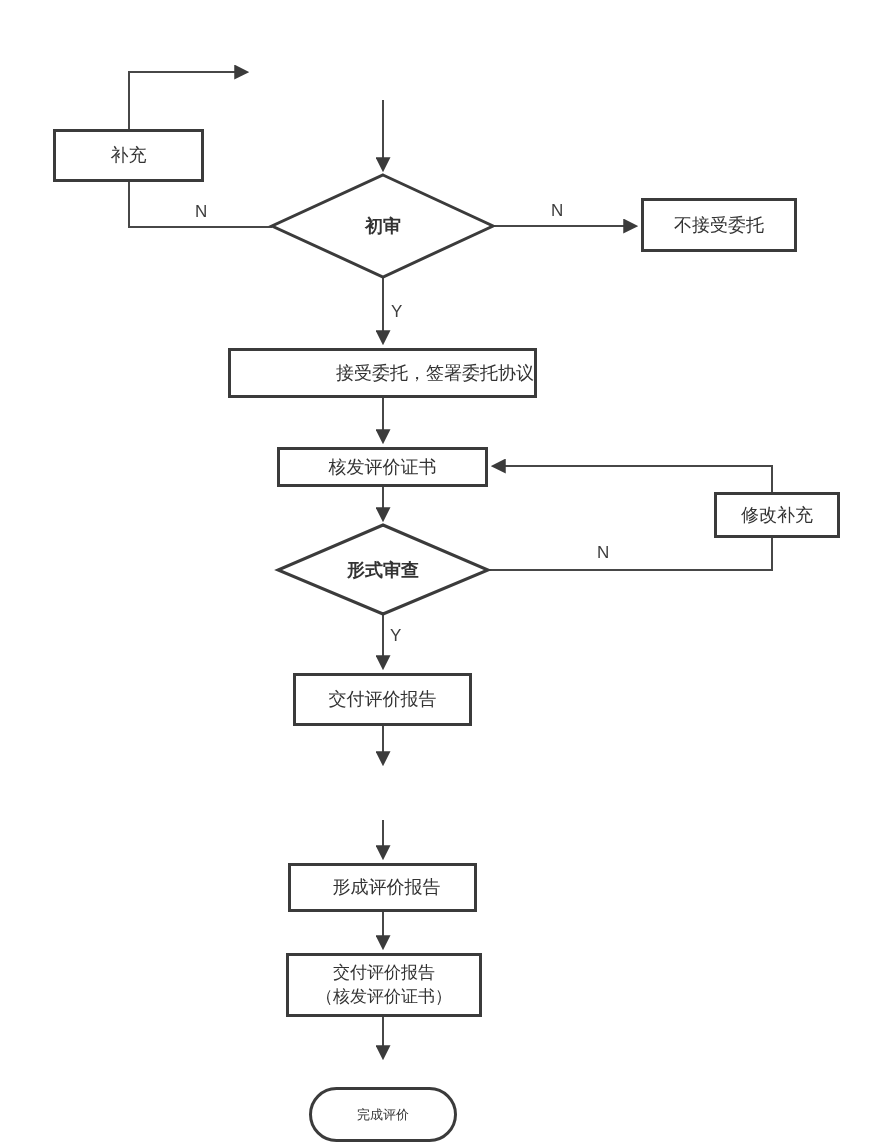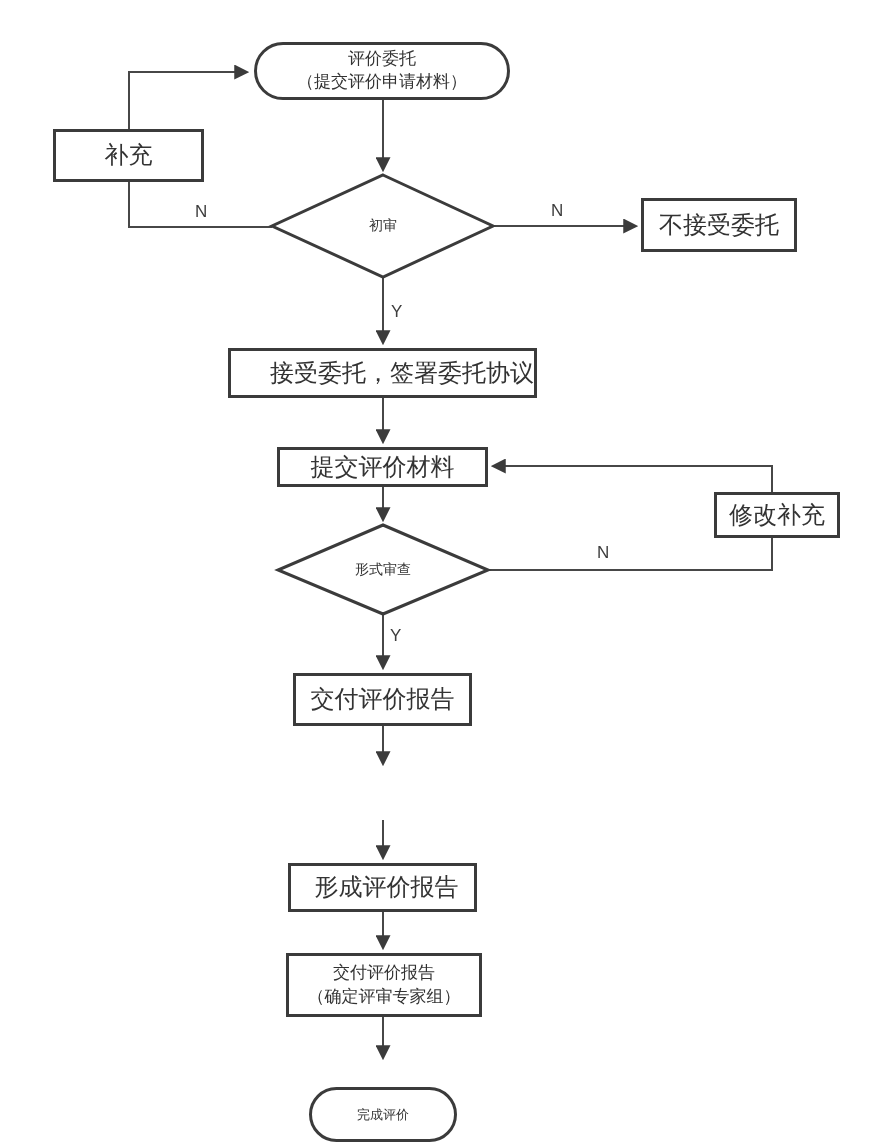--- a/index.html
+++ b/index.html
@@ -16,34 +16,35 @@
   .node {
     position: absolute;
     box-sizing: border-box;
     background: #ffffff;
     border: 3px solid #3b3b3b;
     display: flex;
     flex-direction: column;
     align-items: center;
     justify-content: center;
     text-align: center;
-    font-size: 24px;
+    font-size: 18px;
     line-height: 1.35;
     z-index: 2;
   }
   .terminator { border-radius: 29px; font-size: 17px; }
   .two-line { font-size: 17px; line-height: 1.4; align-items: center; }
   .dlabel {
     position: absolute;
     z-index: 2;
     display: flex;
     align-items: center;
     justify-content: center;
-    font-size: 14px;
+    font-size: 18px;
     text-align: right;
+    font-weight: bold;
   }
   .elabel {
     position: absolute;
     z-index: 3;
     font-size: 17px;
     color: #3d3d3d;
   }
 </style>
 </head>
 <body>
@@ -78,61 +79,57 @@
     <polyline points="383,820 383,858" fill="none" stroke="#474747" stroke-width="2" marker-end="url(#arrow)"></polyline>
 
     <polyline points="383,912 383,948" fill="none" stroke="#474747" stroke-width="2" marker-end="url(#arrow)"></polyline>
 
     <polyline points="383,1017 383,1058" fill="none" stroke="#474747" stroke-width="2" marker-end="url(#arrow)"></polyline>
 
     <polygon points="383,175 493,226 383,277 272,226" fill="#ffffff" stroke="#3b3b3b" stroke-width="3" stroke-linejoin="miter"></polygon>
     <polygon points="383,525 488,570 383,614 278,570" fill="#ffffff" stroke="#3b3b3b" stroke-width="3" stroke-linejoin="miter"></polygon>
   </svg>
 
-  <div class="node terminator" style="left:254px; top:42px; width:256px; height:58px;">
-    <div>评价委托</div>
-    <div>（提交评价申请材料）</div>
-  </div>
 
   <div class="node" style="left:53px; top:129px; width:151px; height:53px;">
     <div>补充</div>
   </div>
 
   <div class="dlabel" style="left:333px; top:206px; width:100px; height:40px;">初审</div>
 
   <div class="node" style="left:641px; top:198px; width:156px; height:54px;text-align:right;">
     <div>不接受委托</div>
   </div>
 
   <div class="node" style="left:228px; top:348px; width:309px; height:50px;align-items:flex-end;">
     <div>接受委托，签署委托协议</div>
   </div>
 
   <div class="node" style="left:277px; top:447px; width:211px; height:40px;">
-    <div>提交评价材料</div>
+    <div>核发评价证书</div>
   </div>
 
   <div class="node" style="left:714px; top:492px; width:126px; height:46px;">
     <div>修改补充</div>
   </div>
 
   <div class="dlabel" style="left:333px; top:550px; width:100px; height:40px;">形式审查</div>
 
   <div class="node" style="left:293px; top:673px; width:179px; height:53px;">
     <div>交付评价报告</div>
   </div>
 
 
   <div class="node" style="left:288px; top:863px; width:189px; height:49px;padding-left:8px;">
     <div>形成评价报告</div>
   </div>
 
   <div class="node two-line" style="left:286px; top:953px; width:196px; height:64px;">
     <div>交付评价报告</div>
-    <div>（确定评审专家组）</div>
+    <div>（核发评价证书）</div>
   </div>
 
   <div class="node terminator" style="left:309px; top:1063px; width:148px; height:55px; font-size:13px;margin-top:24px;">
     <div>完成评价</div>
   </div>
 
   <div class="elabel" style="left:195px; top:202px;">N</div>
   <div class="elabel" style="left:551px; top:201px;">N</div>
   <div class="elabel" style="left:391px; top:302px;">Y</div>
   <div class="elabel" style="left:597px; top:543px;">N</div>

